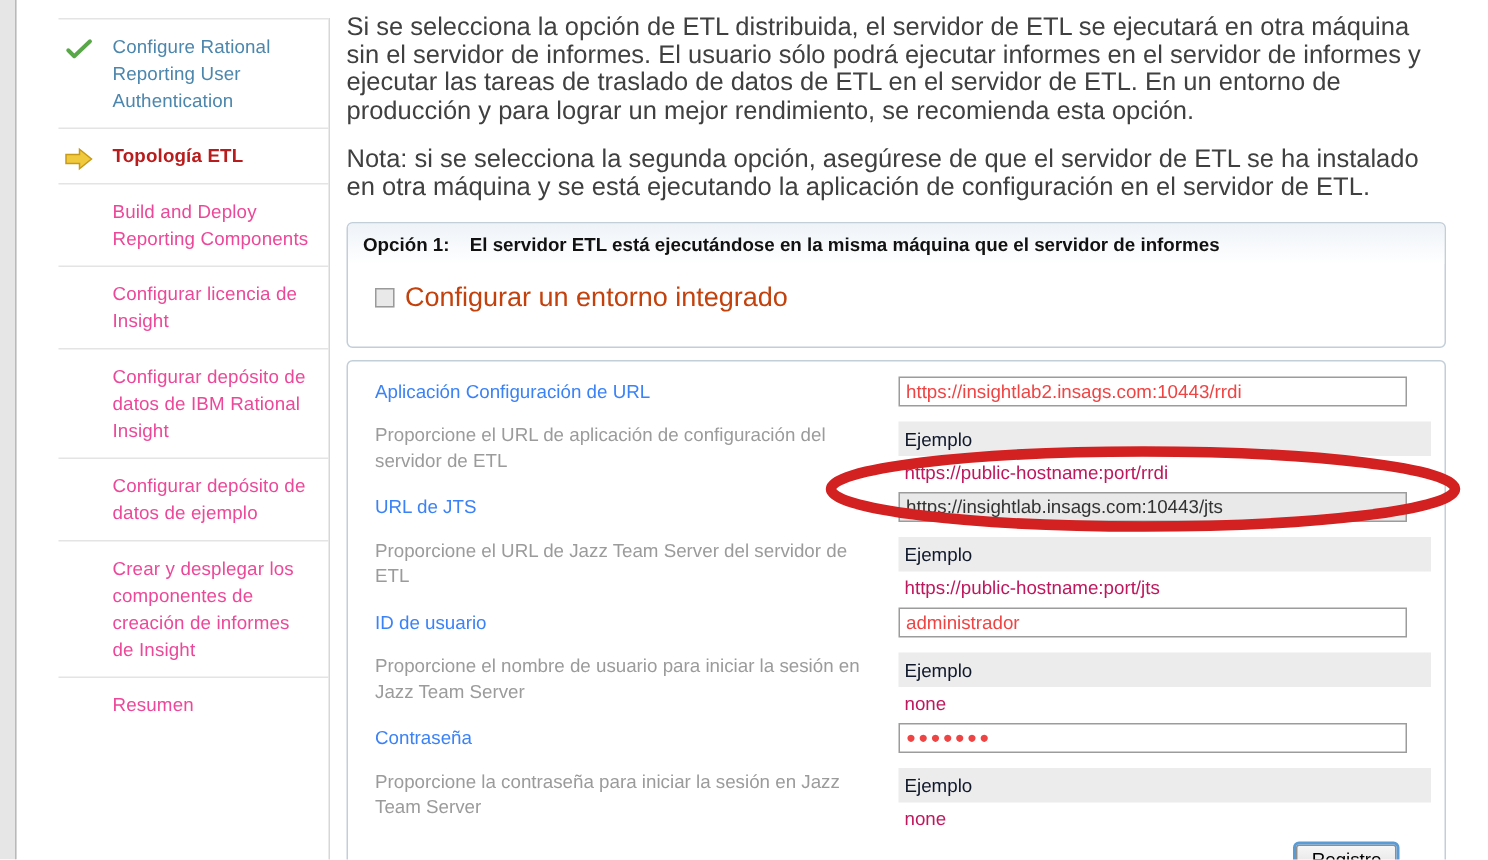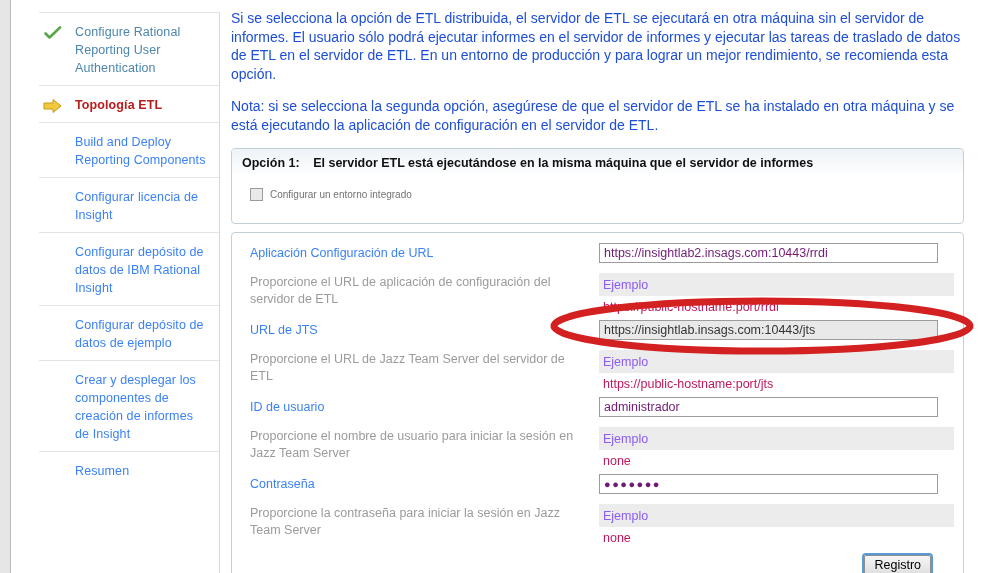--- a/index.html
+++ b/index.html
@@ -47,44 +47,44 @@
   }
   .nav-item:first-child { border-top: 1px solid #e4e4e4; }
 
   .nav-label {
     font-size: 12.5px;
     line-height: 16px;
     letter-spacing: 0.1px;
   }
   .nav-label.link    { color: #4c86ad; }
   .nav-label.current { color: #b91c1c; font-weight: bold; }
-  .nav-label.muted   { color: #3b82f6; }
+  .nav-label.muted   { color: #ec4899; }
 
   .nav-icon {
     position: absolute;
     left: 4px;
     top: 11px;
     width: 20px;
     height: 18px;
   }
 
   
   .main {
     position: absolute;
     left: 221px; top: 0;
     width: 757px;
     height: 573px;
     background: #ffffff;
     padding: 9px 14px 0 10px;
   }
 
   .para {
-    font-size: 14px;
+    font-size: 17px;
     line-height: 18.5px;
-    color: #1d4ed8;
+    color: #404040;
     margin-bottom: 14px;
     text-align: left;
   }
 
   
   .panel {
     border: 1px solid #c2ced8;
     border-radius: 4px;
     background: #ffffff;
     margin-bottom: 8px;
@@ -108,21 +108,21 @@
     align-items: center;
     gap: 7px;
     padding: 6px 0 16px 8px;
   }
   .cbox {
     width: 13px; height: 13px;
     border: 1px solid #9a9a9a;
     background: #e9e9e9;
     flex: 0 0 auto;
   }
-  .check-label { font-size: 10px; color: #737373; }
+  .check-label { font-size: 18px; color: #c2410c; }
 
   
   .frow {
     display: flex;
     align-items: flex-start;
   }
   .fleft {
     width: 357px;
     flex: 0 0 357px;
     padding: 6px 14px 6px 8px;
@@ -137,40 +137,40 @@
     padding: 0;
   }
 
   .field {
     width: 339px;
     height: 20px;
     border: 1px solid #9c9c9c;
     background: #ffffff;
     font-size: 12.5px;
     line-height: 18px;
-    color: #701a75;
+    color: #ef4444;
     padding: 0 4px;
     font-family: "Liberation Sans", sans-serif;
     display: block;
     margin-top: 4px;
   }
   .field.disabled {
     background: #e9e9e9;
     color: #333333;
   }
   .field.pwd {
     letter-spacing: 1.5px;
     font-size: 11px;
   }
 
   .ex-band {
     width: 355px;
     background: #ececec;
     font-size: 12.5px;
-    color: #8b5cf6;
+    color: #0f172a;
     padding: 5px 0 4px 4px;
     margin-top: 5px;
   }
   .ex-val {
     font-size: 12.5px;
     color: #be185d;
     padding: 4px 0 2px 4px;
   }
 
   

